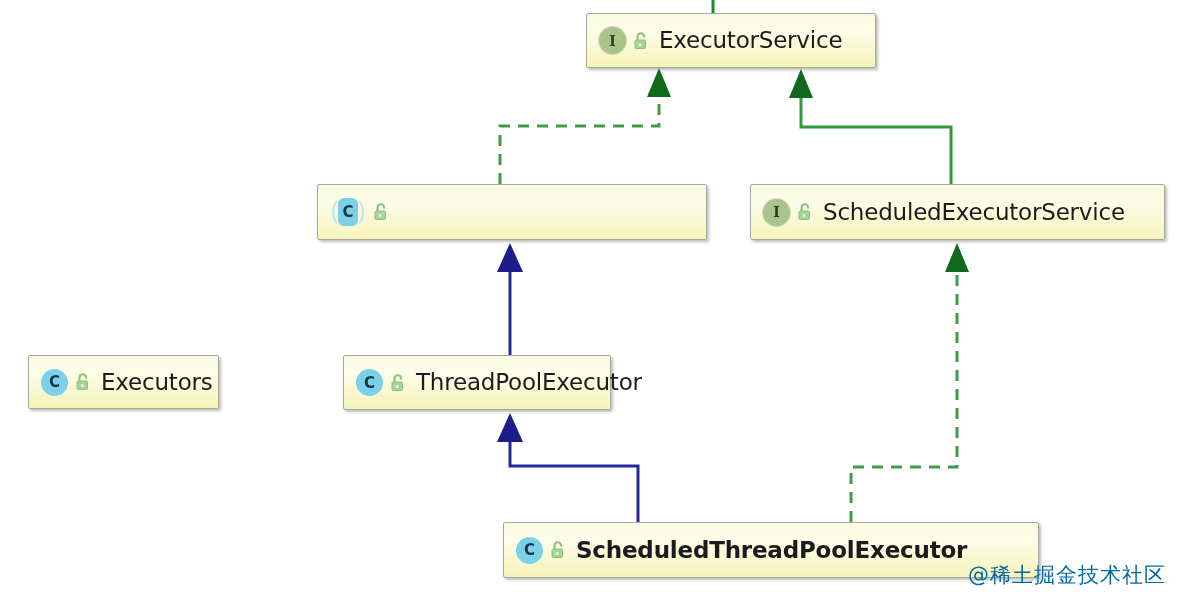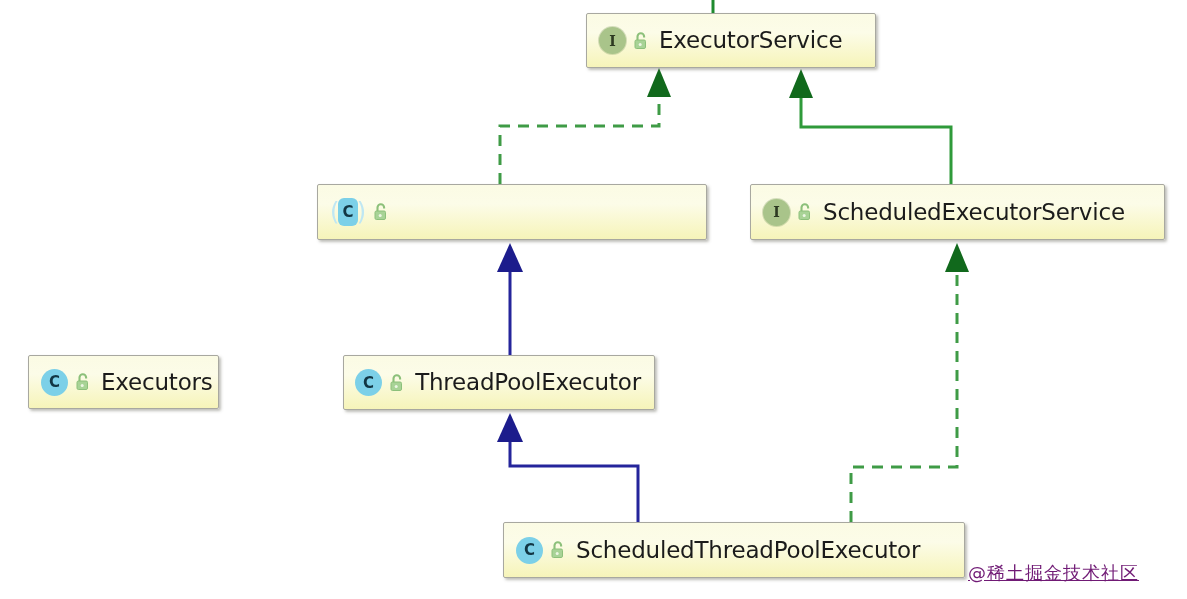--- a/index.html
+++ b/index.html
@@ -148,26 +148,25 @@
   .ico-lock {
     width: 17px;
     height: 20px;
     margin-left: 7px;
   }
 
   
   .watermark {
     position: absolute;
     z-index: 3;
-    font-size: 18px;
-    color: #701a75;
+    font-size: 21px;
+    color: #0369a1;
     letter-spacing: 1px;
     white-space: nowrap;
     user-select: none;
-    text-decoration: underline;
   }
 </style>
 </head>
 <body>
 
 <div id="canvas">
 
   <svg id="edges" viewBox="0 0 1187 599" width="1187" height="599" xmlns="http://www.w3.org/2000/svg">
 
     <g>
@@ -244,33 +243,33 @@
     <span class="ico ico-lock">
       <svg viewBox="0 0 17 20" width="17" height="20" xmlns="http://www.w3.org/2000/svg">
         <path d="M4.5 9 V5.6 A3.3 3.3 0 0 1 11.1 5.6 V6.4" fill="none" stroke="#8cc07a" stroke-width="2.1"></path>
         <rect x="2" y="9" width="10.5" height="8.5" rx="1.4" fill="#a8d396" stroke="#8cc07a" stroke-width="1"></rect>
         <circle cx="7.2" cy="13.4" r="1.5" fill="#ecf6e4"></circle>
       </svg>
     </span>
     <span class="label">Executors</span>
   </div>
 
-  <div class="node" style="left:343px; top:355px; width:312px; height:55px;justify-content:center;">
+  <div class="node" style="left:343px; top:355px; width:268px; height:55px;">
     <span class="ico ico-class"></span>
     <span class="ico ico-lock">
       <svg viewBox="0 0 17 20" width="17" height="20" xmlns="http://www.w3.org/2000/svg">
         <path d="M4.5 9 V5.6 A3.3 3.3 0 0 1 11.1 5.6 V6.4" fill="none" stroke="#8cc07a" stroke-width="2.1"></path>
         <rect x="2" y="9" width="10.5" height="8.5" rx="1.4" fill="#a8d396" stroke="#8cc07a" stroke-width="1"></rect>
         <circle cx="7.2" cy="13.4" r="1.5" fill="#ecf6e4"></circle>
       </svg>
     </span>
     <span class="label">ThreadPoolExecutor</span>
   </div>
 
-  <div class="node" style="left:503px; top:522px; width:462px; height:56px;">
+  <div class="node" style="left:503px; top:522px; width:536px; height:56px;font-weight:bold;">
     <span class="ico ico-class"></span>
     <span class="ico ico-lock">
       <svg viewBox="0 0 17 20" width="17" height="20" xmlns="http://www.w3.org/2000/svg">
         <path d="M4.5 9 V5.6 A3.3 3.3 0 0 1 11.1 5.6 V6.4" fill="none" stroke="#8cc07a" stroke-width="2.1"></path>
         <rect x="2" y="9" width="10.5" height="8.5" rx="1.4" fill="#a8d396" stroke="#8cc07a" stroke-width="1"></rect>
         <circle cx="7.2" cy="13.4" r="1.5" fill="#ecf6e4"></circle>
       </svg>
     </span>
     <span class="label">ScheduledThreadPoolExecutor</span>
   </div>

